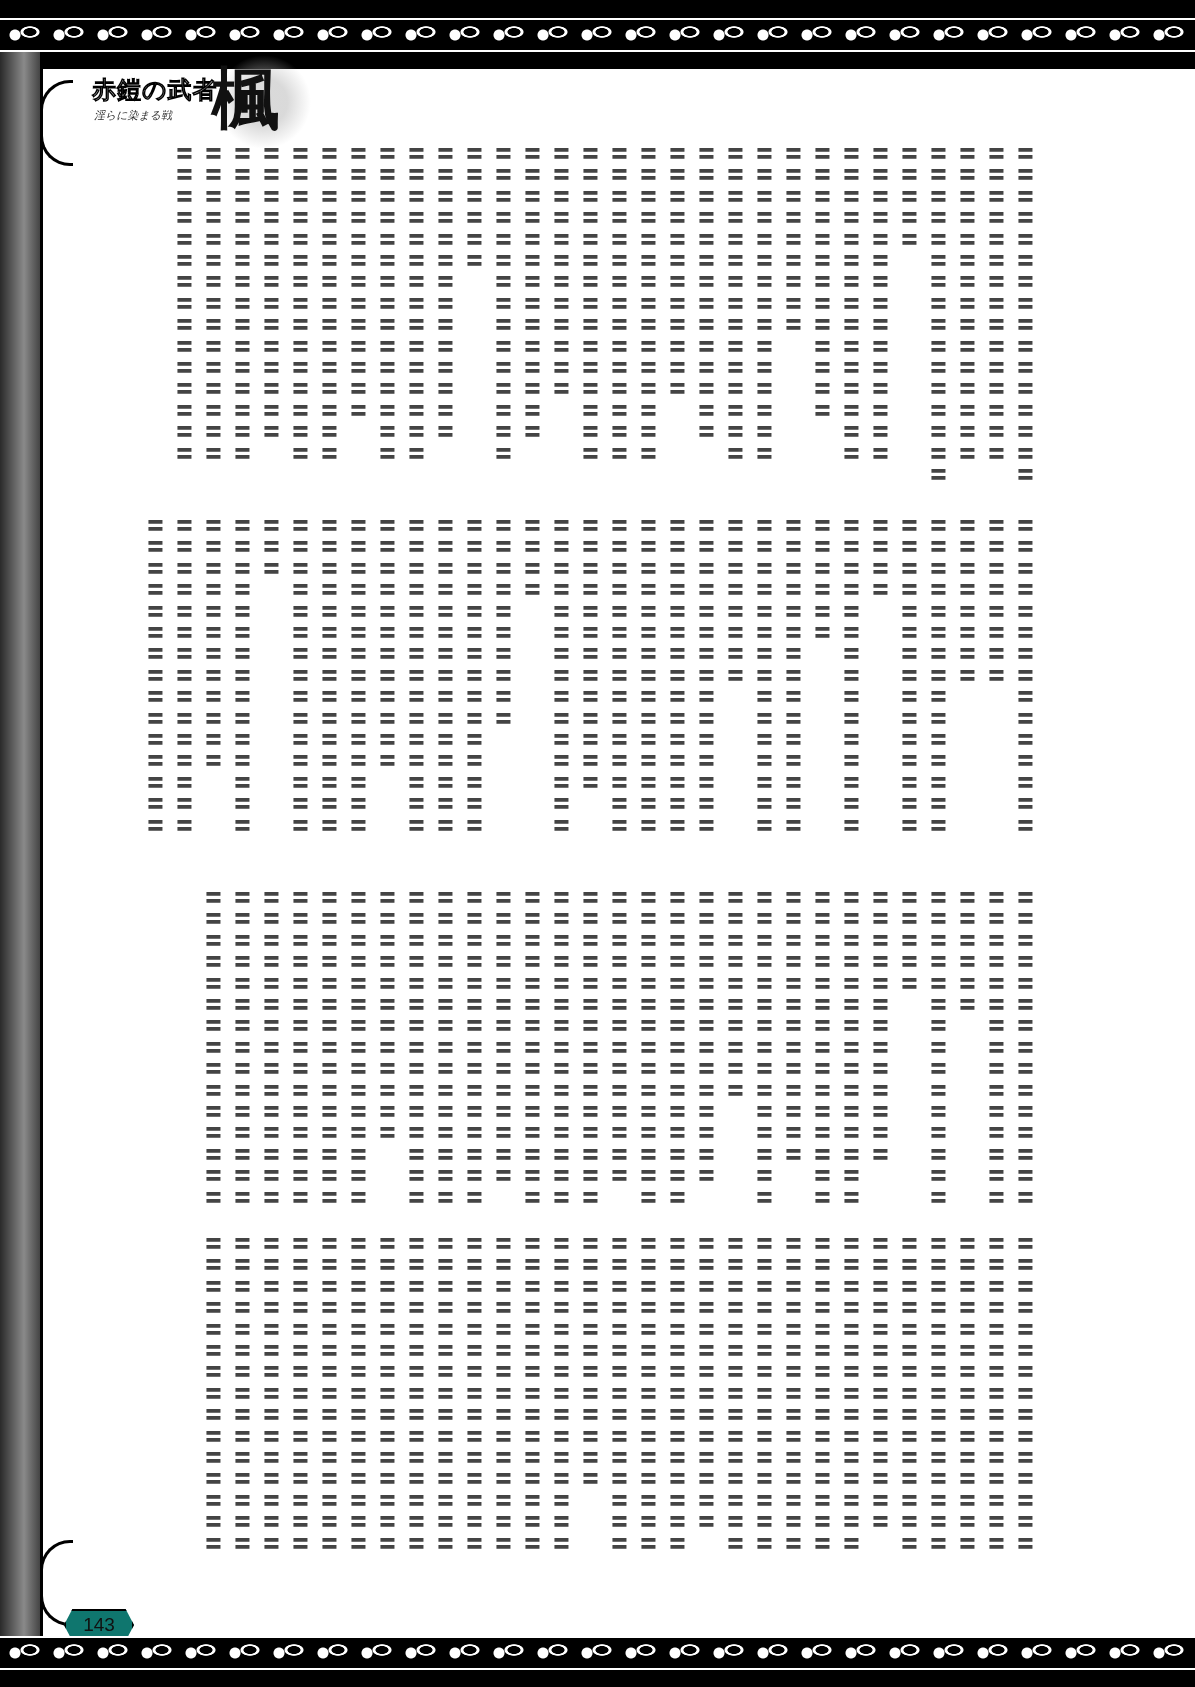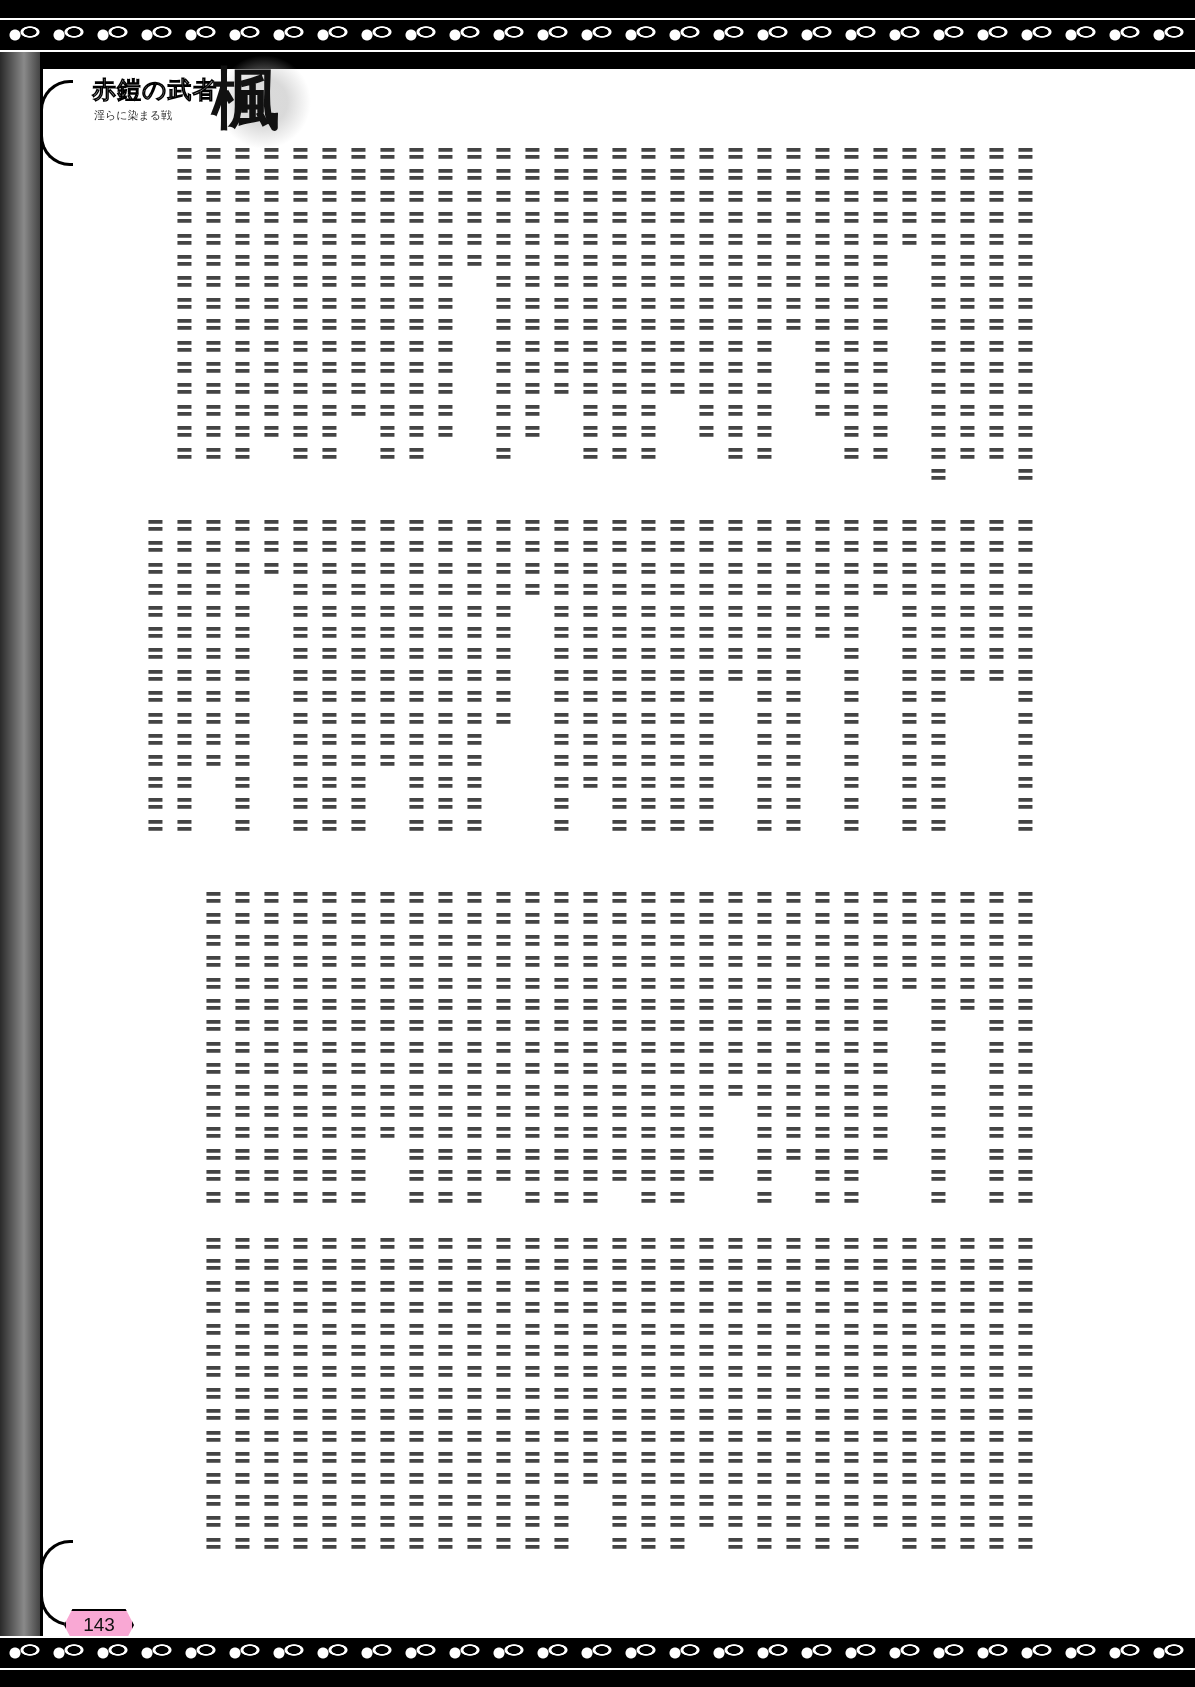--- a/index.html
+++ b/index.html
@@ -30,41 +30,41 @@
     }
     .logo {
       position: absolute; left: 44px; top: 60px; width: 270px; height: 80px;
     }
     .logo-main {
       position: absolute; left: 48px; top: 14px; font-size: 24px; font-weight: normal;
       color: #fff; -webkit-text-stroke: 1.5px #000; letter-spacing: 1px;
       font-family: "DejaVu Serif", serif;
     }
     .logo-sub {
-      position: absolute; left: 50px; top: 48px; font-size: 11px; color: #333;
+      position: absolute; left: 50px; top: 48px; font-size: 11px; font-style: italic; color: #333;
       font-family: "DejaVu Sans", sans-serif;
     }
     .logo-kanji {
       position: absolute; left: 168px; top: -6px; font-size: 68px; font-weight: bold; color: #111;
       font-family: "DejaVu Serif", serif;
     }
     .logo-star {
       position: absolute; left: 160px; top: -8px; width: 120px; height: 100px;
       background: radial-gradient(circle, #bbb 0 30%, transparent 60%);
       opacity: .55;
     }
     .corner-swirl {
       position: absolute; width: 30px; height: 80px;
       border: 3px solid #000; border-right: none; border-radius: 30px 0 0 30px;
     }
     .swirl-top { left: 40px; top: 80px; }
     .swirl-bottom { left: 40px; top: 1540px; }
     .page-num {
       position: absolute; left: 64px; top: 1609px; width: 66px; height: 28px;
-      background: #f9a8d4; border: 2px solid #000;
+      background: #0f766e; border: 2px solid #000;
       clip-path: polygon(12% 0, 88% 0, 100% 50%, 88% 100%, 12% 100%, 0 50%);
       text-align: center; line-height: 28px; font-size: 19px;
       font-family: "Liberation Sans", sans-serif; color: #111;
     }
     .tier {
       position: absolute; right: 150px; width: 900px;
       display: flex; flex-direction: row-reverse; gap: 0;
     }
     .col {
       writing-mode: vertical-rl; font-size: 20px; line-height: 29px;

